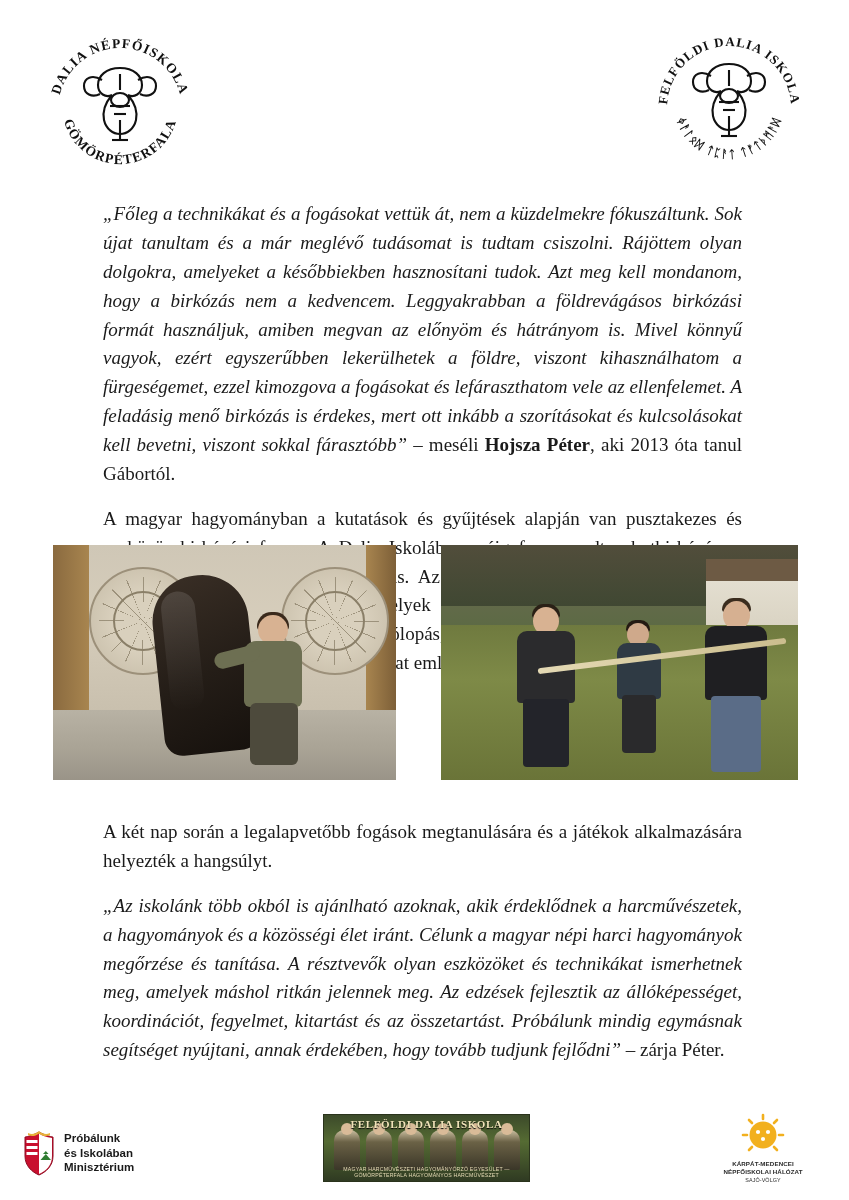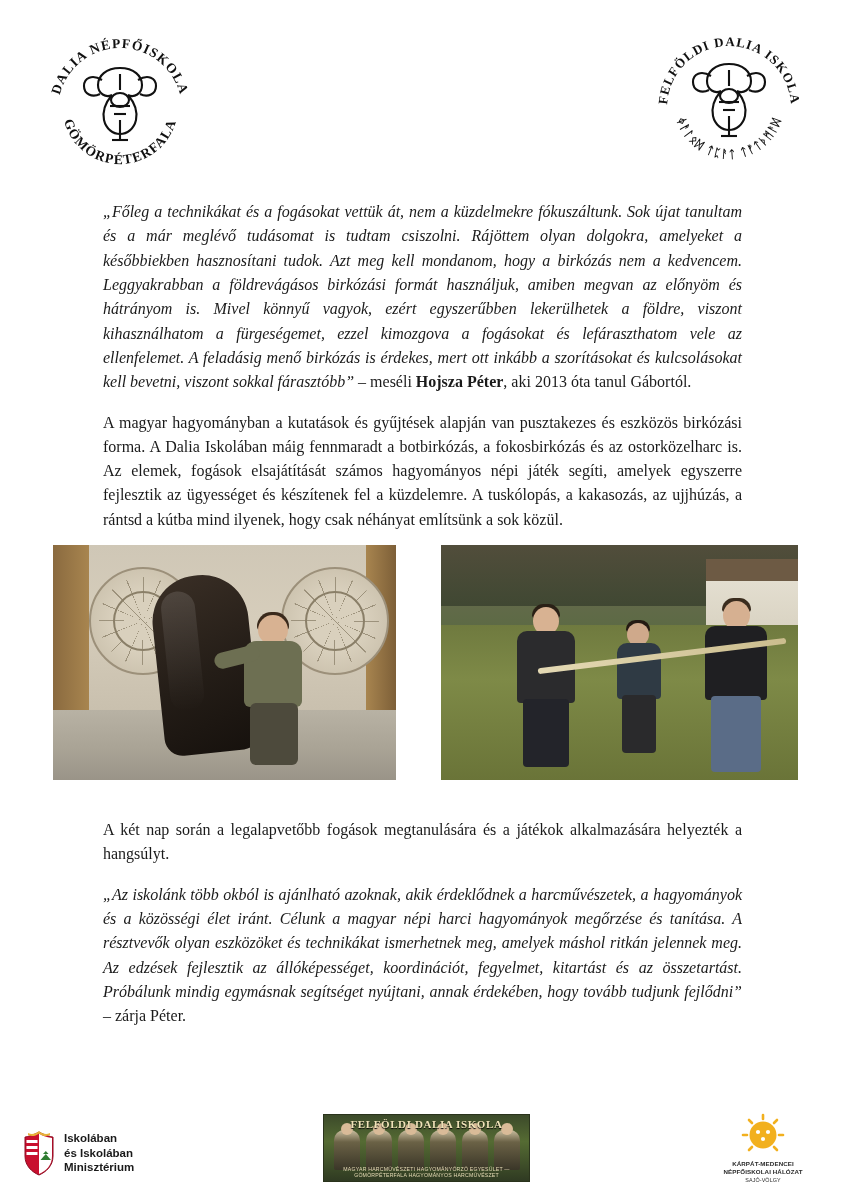--- a/index.html
+++ b/index.html
@@ -42,21 +42,21 @@
   
   .content {
     position: absolute;
     left: 103px;
     top: 200px;
     width: 645px;
   }
 
   p {
     margin: 0 6px 16px 0;
-    font-size: 16px;
+    font-size: 19px;
     line-height: 1.52;
     text-align: justify;
   }
 
   .quote {
     font-style: italic;
   }
   .quote .speaker {
     font-style: normal;
     font-weight: bold;
@@ -418,21 +418,21 @@
           <g fill="#2f7d32">
             <path d="M18.5,30 L29,30 L23.8,24 Z"></path>
             <path d="M21,24 L26.5,24 L23.8,21 Z"></path>
           </g>
           <path d="M22.4,21 L25.2,21 L25.2,14 L22.4,14 Z" fill="#ffffff"></path>
           <path d="M20,14 L27.6,14 L27.6,11.6 L20,11.6 Z M22.4,9 L25.2,9 L25.2,16 L22.4,16 Z" fill="#ffffff"></path>
           <path d="M6,3 C12,6 17,1 17,1 C17,1 22,6 28,3 L28,5 C22,8 17,3.5 17,3.5 C17,3.5 12,8 6,5 Z" fill="#e8b33a"></path>
         </svg>
       </div>
       <div class="txt">
-        <div>Iskolában</div>
+        <div>Próbálunk</div>
         <div>és Iskolában</div>
         <div>Minisztérium</div>
       </div>
     </div>
 
     <div class="foot-center">
       <div class="fig-row">
         <div class="ff" style="left:10px;"></div>
         <div class="ff" style="left:42px;"></div>
         <div class="ff" style="left:74px;"></div>

